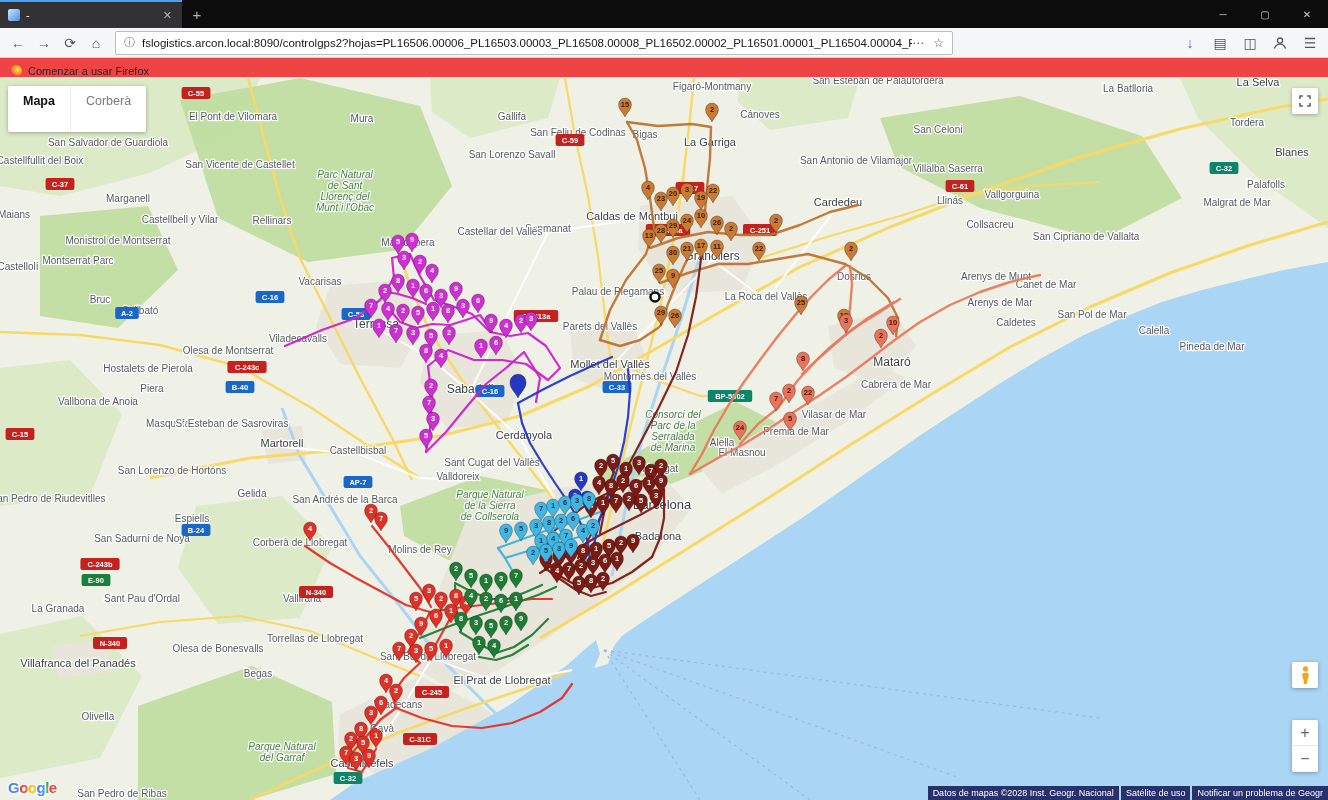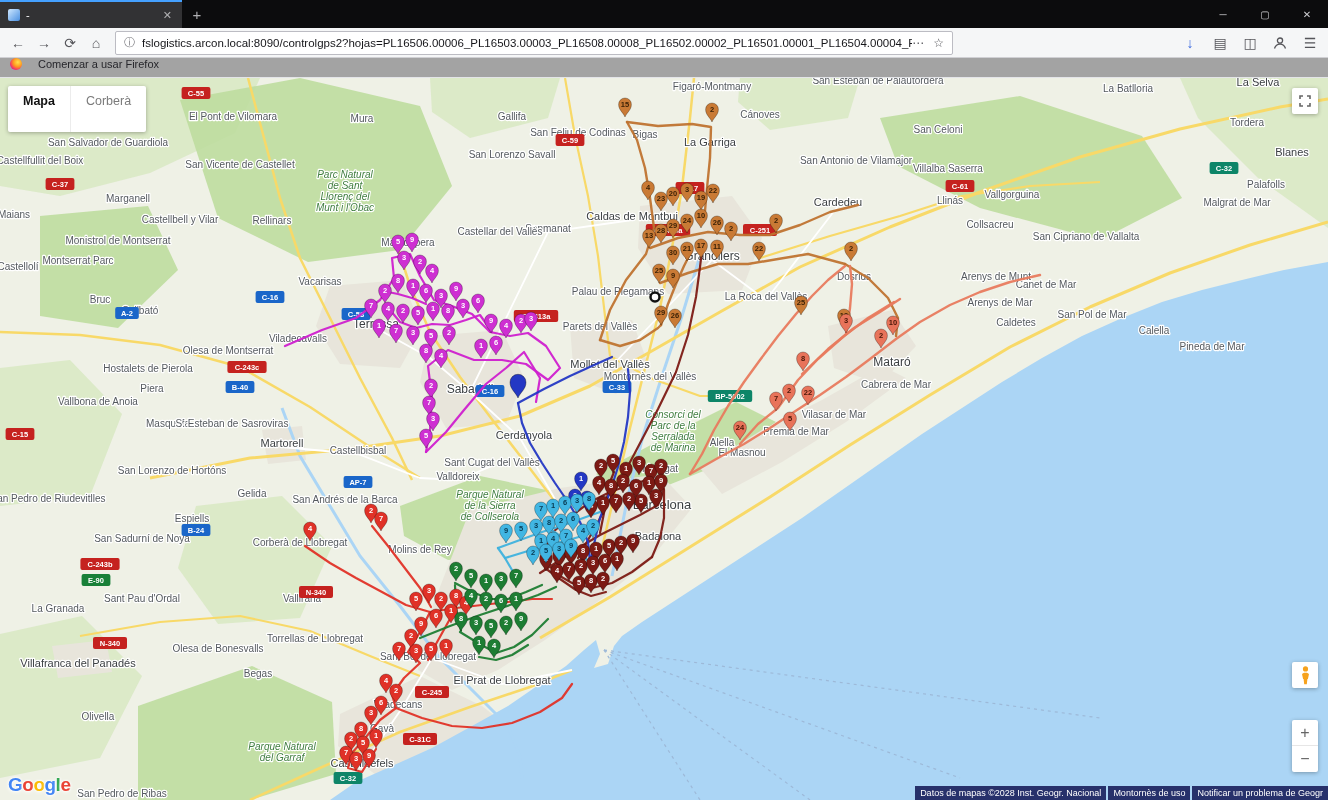--- a/index.html
+++ b/index.html
@@ -18,36 +18,36 @@
 
 .navbar{height:30px;background:#f5f6f7;border-bottom:1px solid #d0d0d4;display:flex;align-items:center;padding:0 5px}
 .nav-btn{width:26px;height:26px;display:grid;place-items:center;color:#55555a;font-size:14px;border-radius:2px;flex:none}
 .urlbar{width:838px;height:24px;background:#fff;border:1px solid #bcbcc3;border-radius:2px;display:flex;align-items:center;padding:0 8px;margin:0 6px;font-size:11.5px;color:#16161a}
 .url-info{color:#77777c;font-size:11px;margin-right:7px;flex:none}
 .url-text{flex:1;white-space:nowrap;overflow:hidden}
 .url-actions{display:flex;align-items:center;gap:9px;color:#55555a;font-size:12px;flex:none}
 .nav-right{margin-left:auto;display:flex;align-items:center;gap:4px}
 .dl{color:#3d6ae0}
 
-.bookmarks{height:20px;background:#a3a3a3;border-bottom:1px solid #e3e4e8;display:flex;align-items:flex-start;gap:16px;padding:0 10px;font-size:11px;color:#26262b}
+.bookmarks{height:20px;background:#ef4444;border-bottom:1px solid #e3e4e8;display:flex;align-items:flex-end;gap:6px;padding:0 10px;font-size:11px;color:#26262b}
 .fx-icon{width:12px;height:12px;border-radius:50%;background:radial-gradient(circle at 65% 35%,#ffe14d 0%,#ff9a1f 40%,#f2306e 70%,#6f42d8 100%);flex:none}
 
 .map{position:relative;width:1328px;height:722px;background:#eff1e6;overflow:hidden}
 #map-svg{position:absolute;inset:0;width:100%;height:100%;font-family:"Liberation Sans",sans-serif}
 .maptype{position:absolute;top:8px;left:8px;display:flex;background:#fff;box-shadow:0 1px 4px rgba(0,0,0,.3);border-radius:2px;font-size:12.5px;height:46px;align-items:stretch}
 .maptype span{padding:0 15px;line-height:30px}
 .mt-map{font-weight:bold;color:#111}
 .mt-sat{color:#7b7b7b;border-left:1px solid #ececec}
 .ctl{position:absolute;background:#fff;box-shadow:0 1px 4px rgba(0,0,0,.3);border-radius:2px}
 .fullscreen{top:10px;right:10px;width:26px;height:26px;display:grid;place-items:center}
 .pegman{bottom:112px;right:10px;width:26px;height:26px;display:grid;place-items:center}
 .zoomctl{bottom:28px;right:10px;width:26px}
 .zoomctl div{height:26px;display:grid;place-items:center;color:#666;font-size:16px}
 .zin{border-bottom:1px solid #e6e6e6}
-.glogo{position:absolute;left:8px;bottom:4px;font-size:19px;font-weight:bold;letter-spacing:-.5px;text-shadow:0 0 2px #fff,0 0 3px #fff,0 1px 4px #fff}
+.glogo{position:absolute;left:8px;bottom:4px;font-size:15px;font-weight:bold;letter-spacing:-.5px;text-shadow:0 0 2px #fff,0 0 3px #fff,0 1px 4px #fff}
 .attrib{position:absolute;right:0;bottom:0;display:flex;gap:2px;font-size:9px}
 .attrib span{background:#27316b;color:#fff;padding:2px 5px;white-space:nowrap}
 </style>
 </head>
 <body>
 
 <div>
 
   <div class="titlebar">
     <div class="tab">
@@ -1096,18 +1096,18 @@
 
     <div class="ctl zoomctl">
       <div class="zin">+</div>
       <div>−</div>
     </div>
 
     <div class="glogo"><span style="color: rgb(66, 133, 244);">G</span><span style="color: rgb(234, 67, 53);">o</span><span style="color: rgb(251, 188, 5);">o</span><span style="color: rgb(66, 133, 244);">g</span><span style="color: rgb(52, 168, 83);">l</span><span style="color: rgb(234, 67, 53);">e</span></div>
 
     <div class="attrib">
       <span>Datos de mapas ©2028 Inst. Geogr. Nacional</span>
-      <span>Montornès de uso</span>
+      <span>Satélite de uso</span>
       <span>Notificar un problema de Geogr</span>
     </div>
   </div>
 
 </div>
 
 </body></html>

